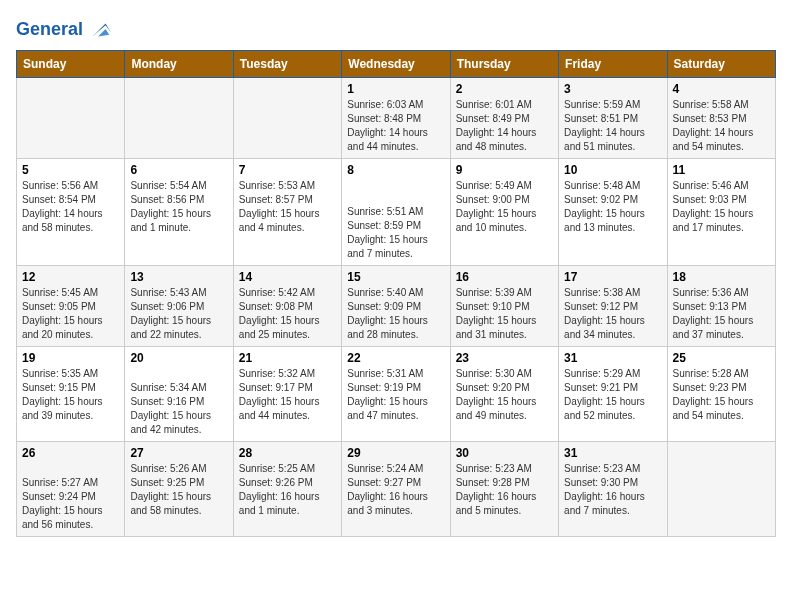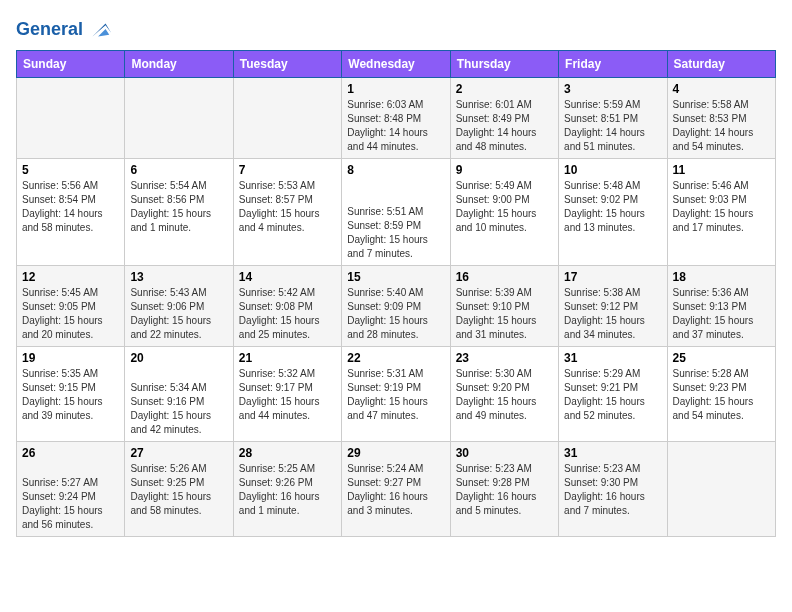--- a/index.html
+++ b/index.html
@@ -49,21 +49,21 @@
       font-size: 14px;
       color: #555;
       margin-top: 2px;
     }
     table {
       width: 100%;
       border-collapse: collapse;
       font-size: 11px;
     }
     thead tr th {
-      background-color: #8b5cf6;
+      background-color: #a16207;
       color: #fff;
       text-align: left;
       padding: 6px 6px;
       font-size: 12px;
       font-weight: bold;
       border: 1px solid #1a5fa8;
     }
     tbody tr td {
       border: 1px solid #ccc;
       vertical-align: top;

